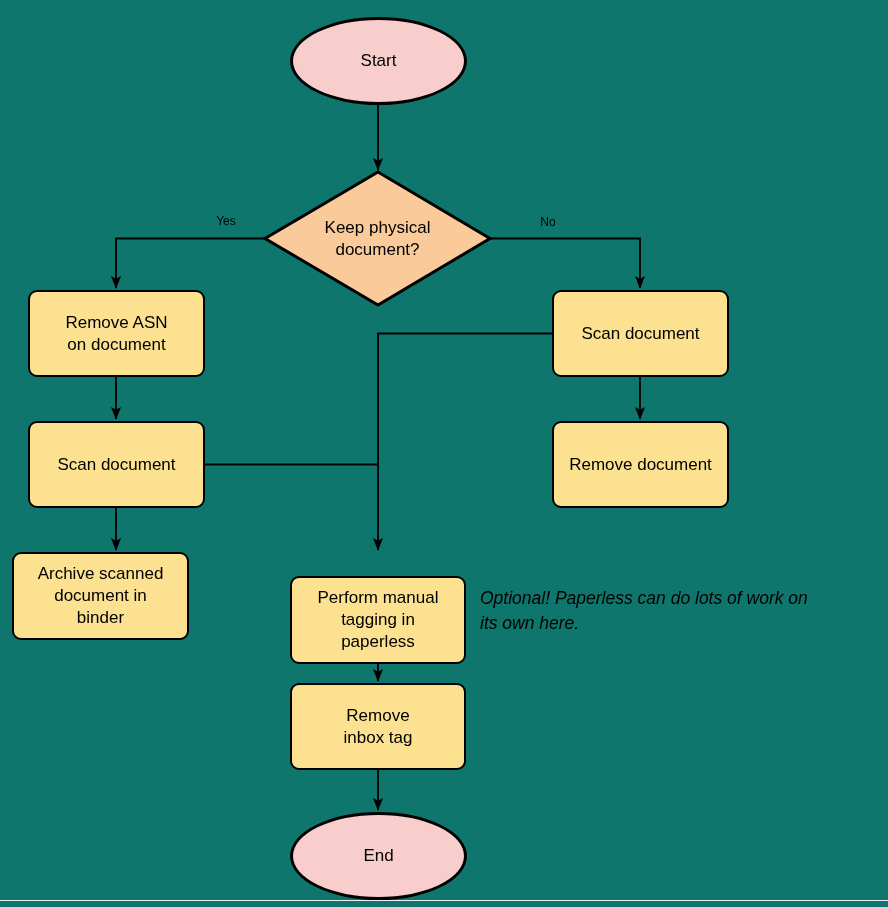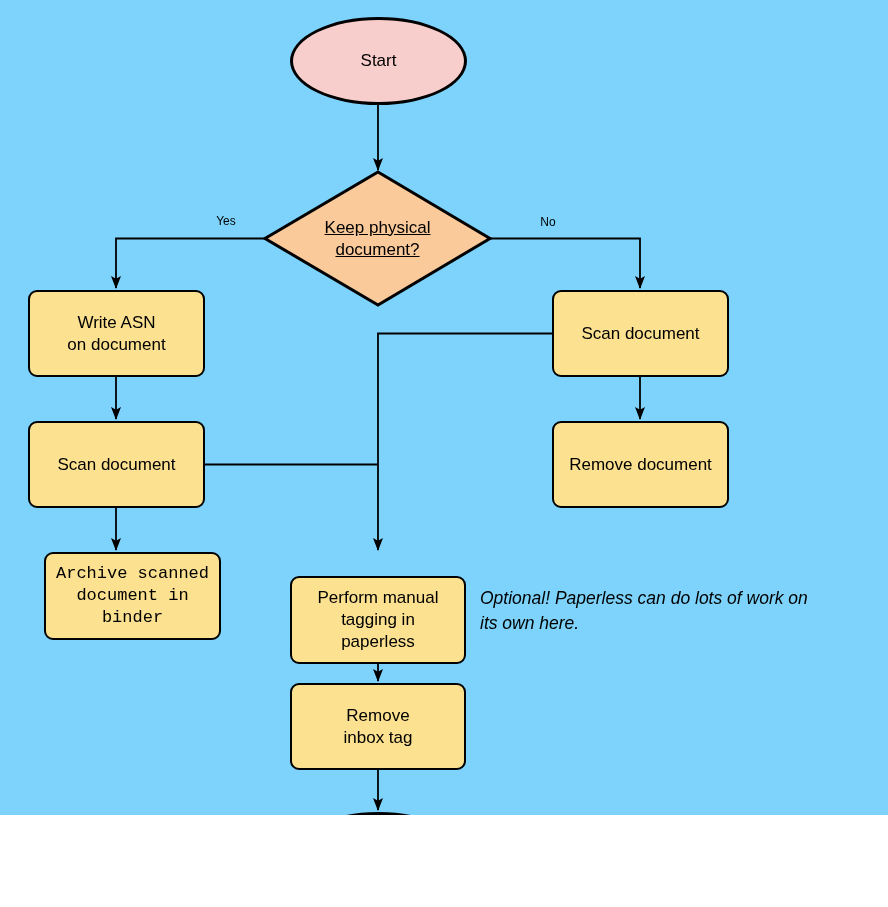--- a/index.html
+++ b/index.html
@@ -4,22 +4,22 @@
 <style>
   :root{
     --terminator-fill:#F8CECC;
     --decision-fill:#FACA9B;
     --process-fill:#FCE190;
     --stroke:#000000;
   }
   html,body{margin:0;padding:0;background:#ffffff;}
   .canvas{
     position:relative;
-    width:888px;height:815px;
-    background:#7dd3fc;
+    width:888px;height:907px;
+    background:#0f766e;
     font-family:"Liberation Sans", sans-serif;
     color:#000;
     overflow:hidden;
   }
   .edges{position:absolute;left:0;top:0;width:888px;height:907px;}
   .edge{fill:none;stroke:var(--stroke);stroke-width:1.8;}
   .diamond{fill:var(--decision-fill);stroke:var(--stroke);stroke-width:3;}
   .arrowhead{fill:var(--stroke);}
   .node{
     position:absolute;
@@ -81,38 +81,38 @@
     <path class="edge" d="M378,640 L378,681" marker-end="url(#arrow)"></path>
     <path class="edge" d="M378,770 L378,810" marker-end="url(#arrow)"></path>
 
     <polygon class="diamond" points="378,172 490,238.5 378,305 265,238.5"></polygon>
   </svg>
 
   <div class="node terminator" style="left:290px;top:17px;width:177px;height:88px;">
     <span>Start</span>
   </div>
 
-  <div class="node decision-label" style="left:265px;top:172px;width:225px;height:133px;text-decoration:underline;">
+  <div class="node decision-label" style="left:265px;top:172px;width:225px;height:133px;">
     <span>Keep physical
 document?</span>
   </div>
 
   <div class="edge-label" style="left:226px;top:221px;">Yes</div>
   <div class="edge-label" style="left:548px;top:222px;">No</div>
 
   <div class="node rect" style="left:28px;top:290px;width:177px;height:87px;">
-    <span>Write ASN
+    <span>Remove ASN
 on document</span>
   </div>
 
   <div class="node rect" style="left:28px;top:421px;width:177px;height:87px;">
     <span>Scan document</span>
   </div>
 
-  <div class="node rect" style="left:44px;top:552px;width:177px;height:88px;font-family:Liberation Mono, monospace;">
+  <div class="node rect" style="left:12px;top:552px;width:177px;height:88px;">
     <span>Archive scanned
 document in
 binder</span>
   </div>
 
   <div class="node rect" style="left:552px;top:290px;width:177px;height:87px;">
     <span>Scan document</span>
   </div>
 
   <div class="node rect" style="left:552px;top:421px;width:177px;height:87px;">

